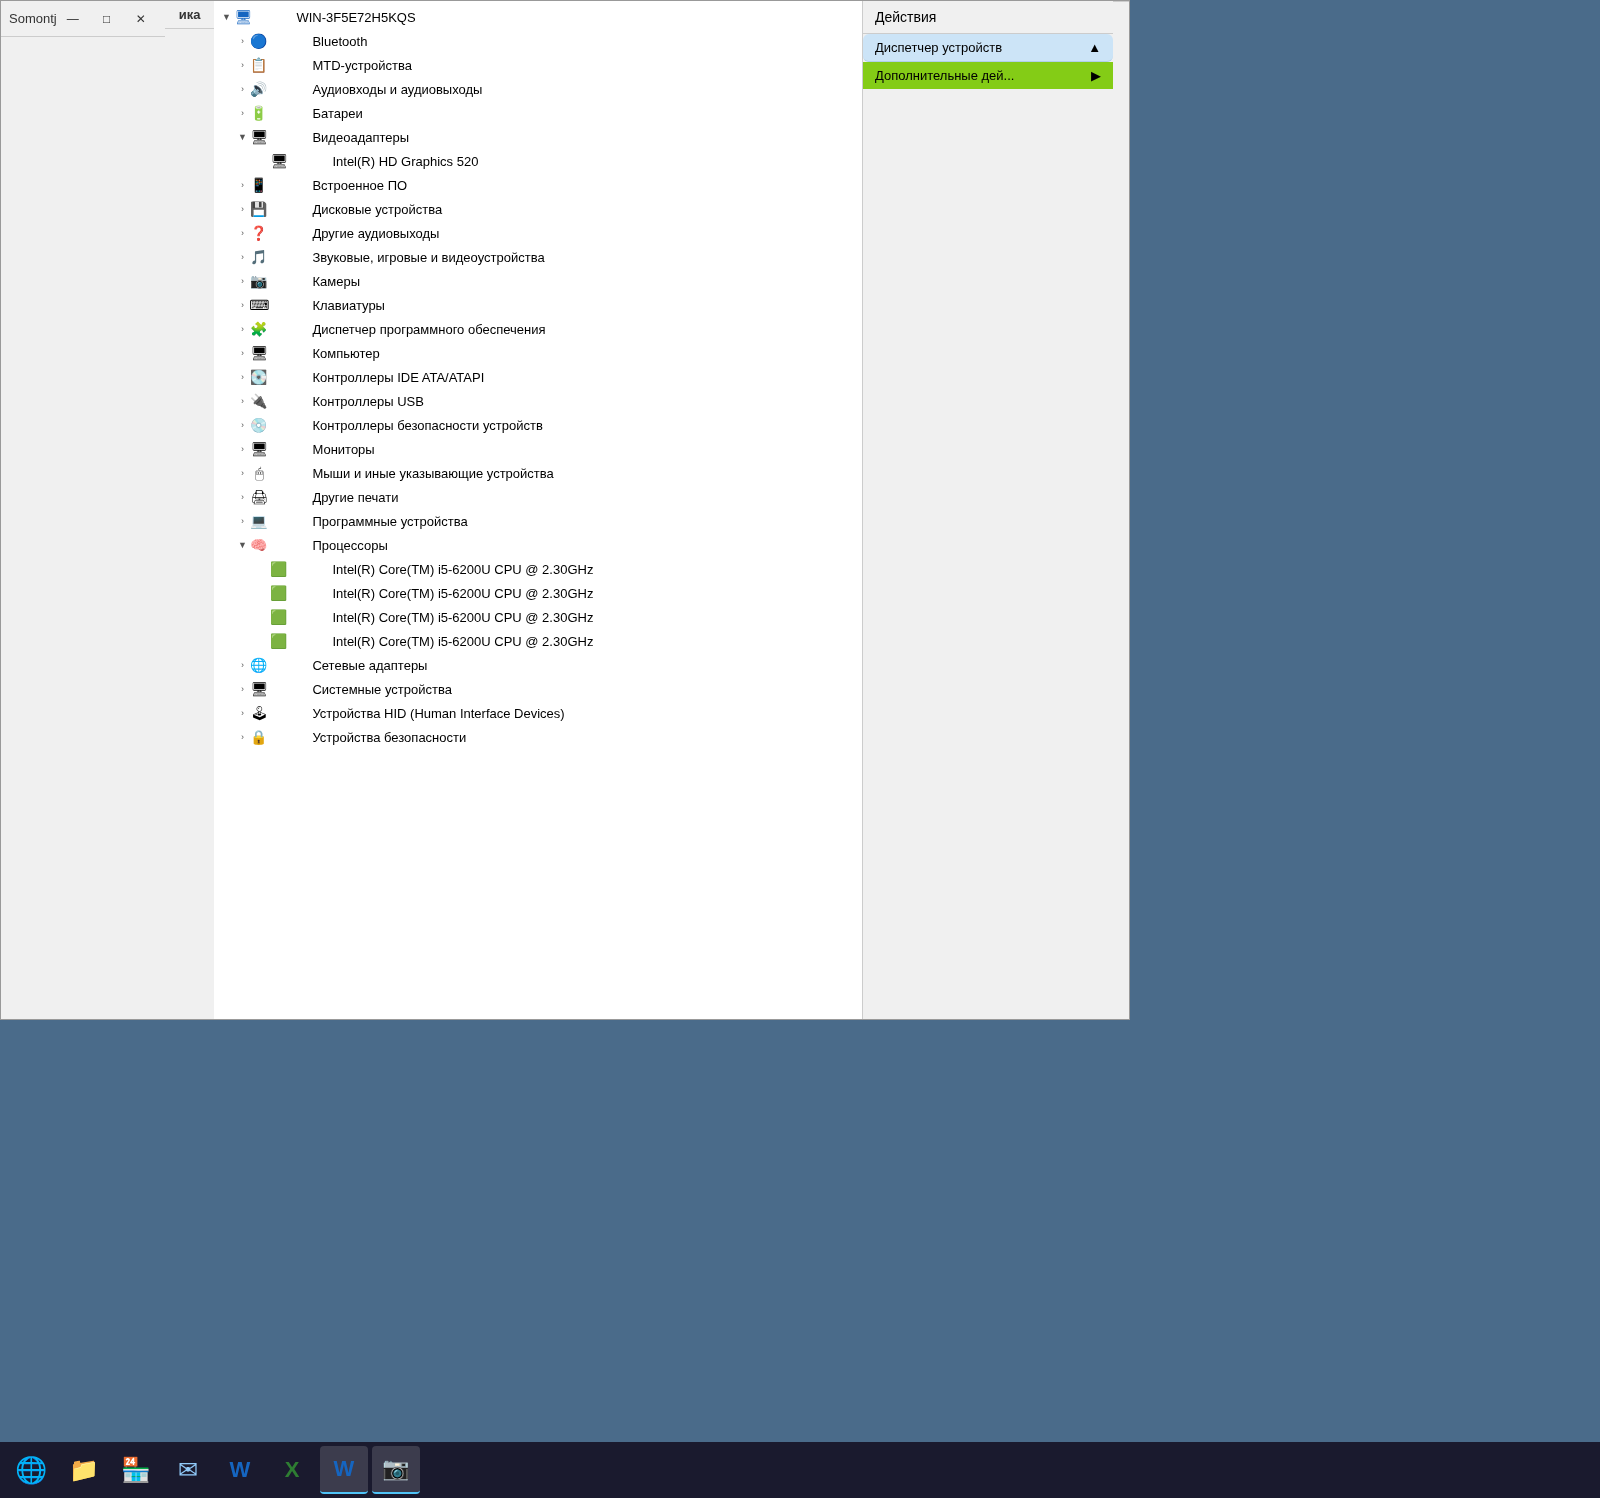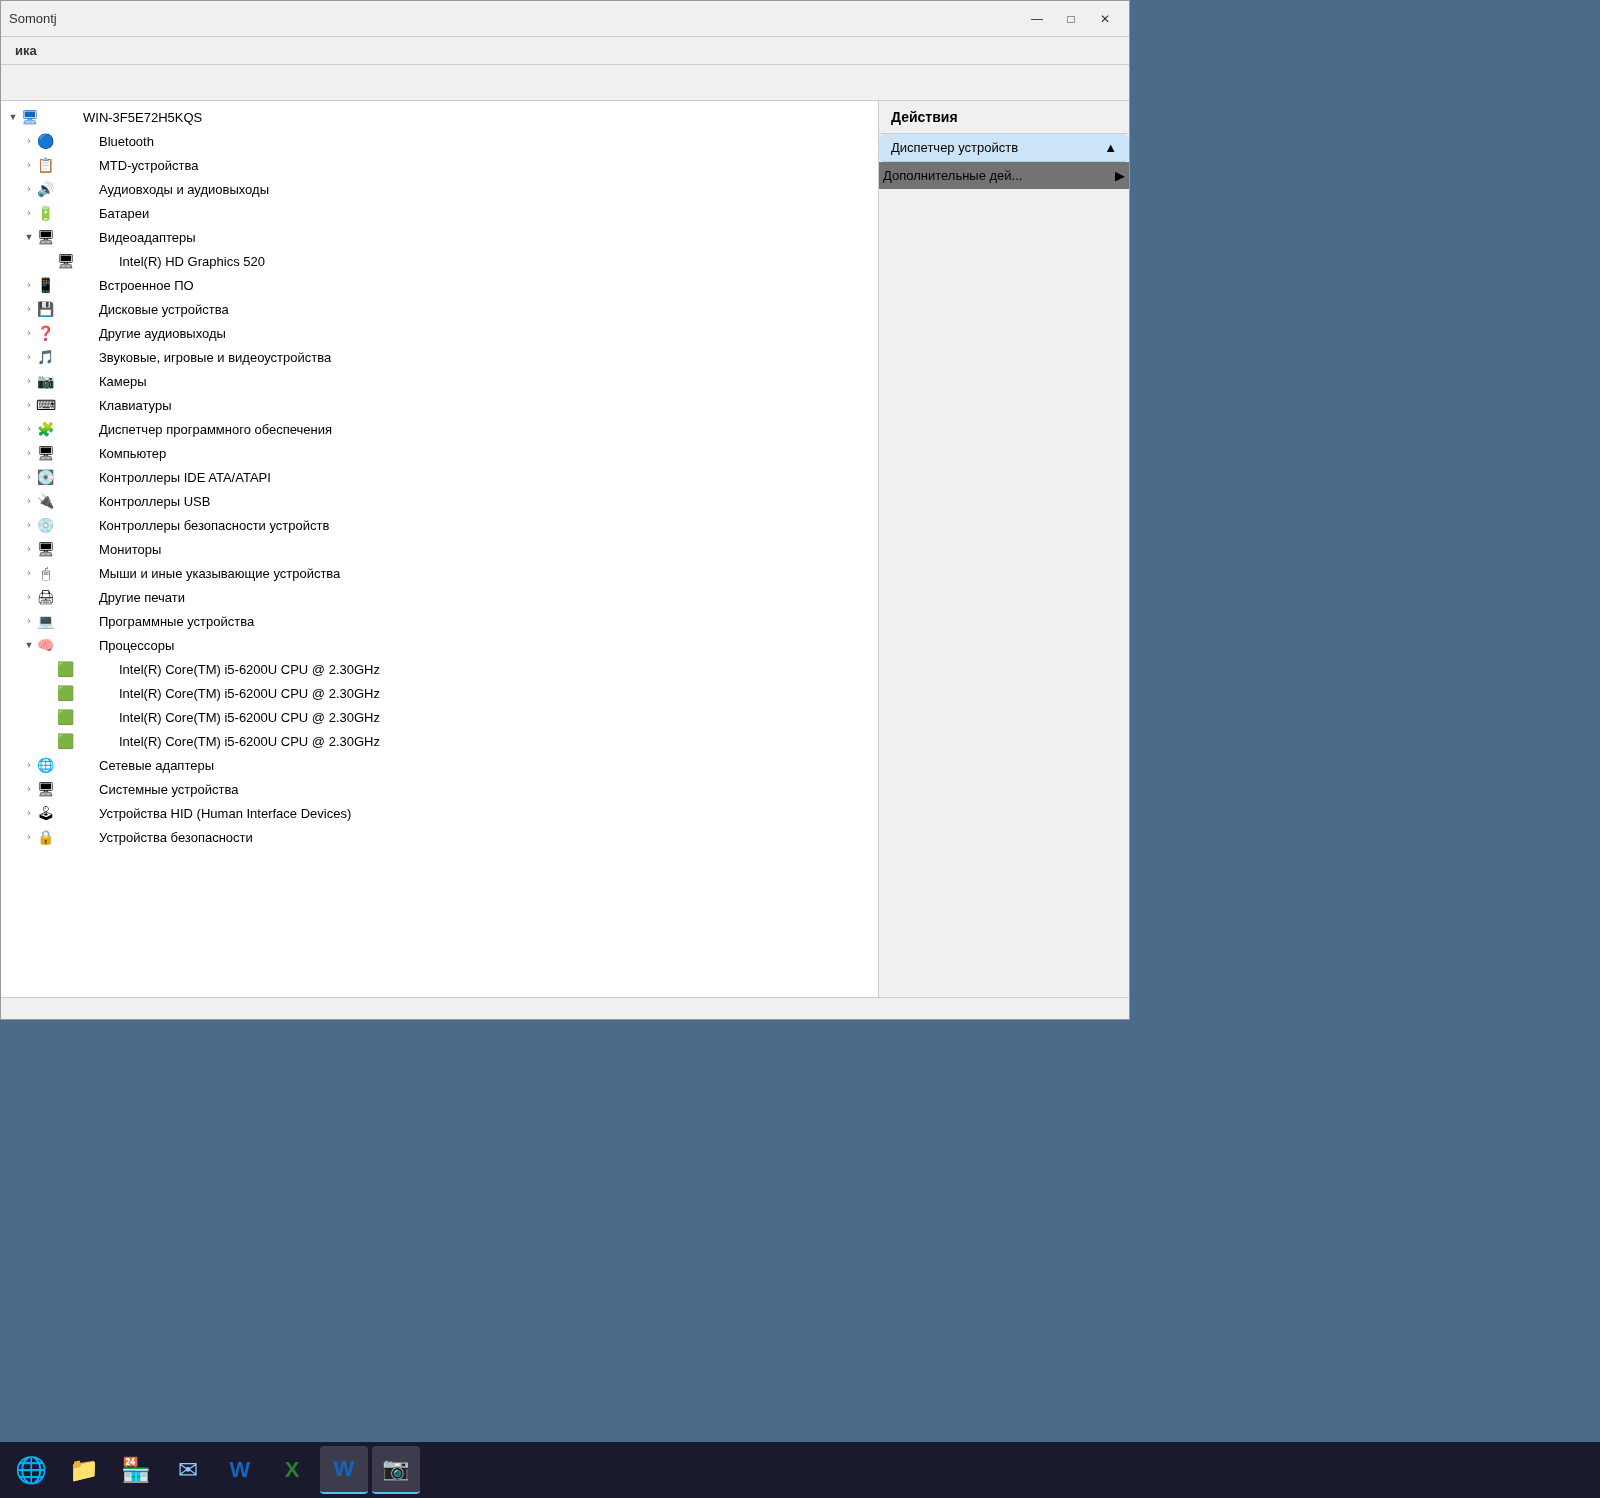--- a/index.html
+++ b/index.html
@@ -16,21 +16,21 @@
     
     .window {
       position: absolute;
       top: 0;
       left: 0;
       width: 1130px;
       height: 1020px;
       background: #f0f0f0;
       border: 1px solid #999;
       display: flex;
-      flex-direction: column;
+      flex-direction: row;
     }
 
     
     .title-bar {
       background: #f0f0f0;
       height: 36px;
       display: flex;
       align-items: center;
       padding: 0 8px;
       border-bottom: 1px solid #ccc;
@@ -103,21 +103,21 @@
     
     .actions-panel {
       width: 250px;
       background: #f0f0f0;
       flex-shrink: 0;
       padding: 0;
     }
 
     .actions-header {
       font-size: 14px;
-      font-weight: bold;
+      font-weight: normal;
       padding: 8px 12px;
       color: #000;
       border-bottom: 1px solid #ccc;
     }
 
     .actions-item {
       display: flex;
       align-items: center;
       justify-content: space-between;
       padding: 6px 12px;
@@ -126,25 +126,25 @@
       color: #000;
       background: #cce4f7;
       border-bottom: 1px solid #b0d0e8;
       border-radius: 6px;
     }
 
     .actions-sub-item {
       display: flex;
       align-items: flex-start;
       justify-content: space-between;
-      padding: 6px 4px;
+      padding: 6px 12px;
       font-size: 13px;
       cursor: pointer;
       color: #000;
-      background: #737373;
+      background: #84cc16;
     }
 
     
     .status-bar {
       height: 22px;
       background: #f0f0f0;
       border-top: 1px solid #ccc;
       display: flex;
       align-items: center;
       padding: 0 8px;

